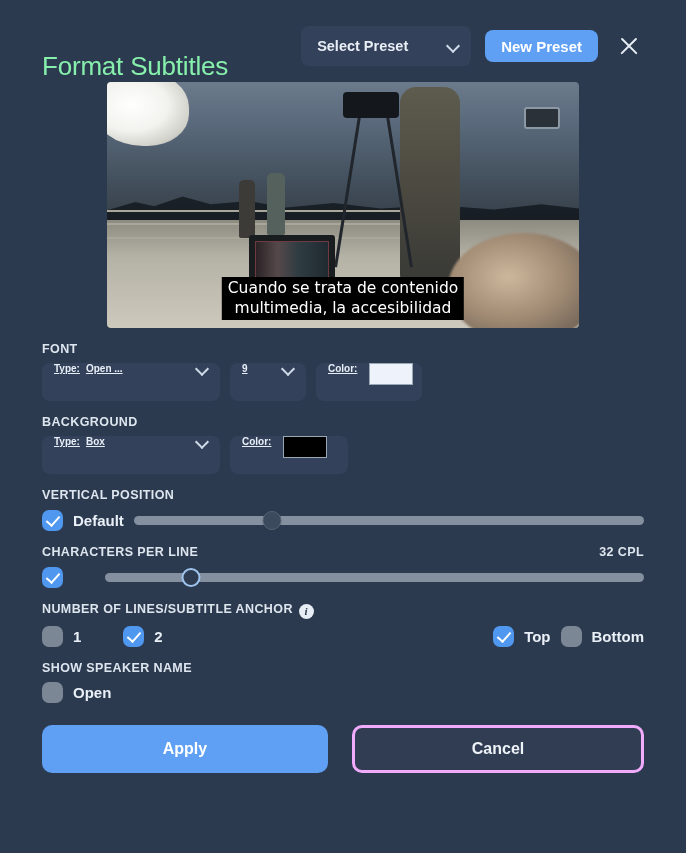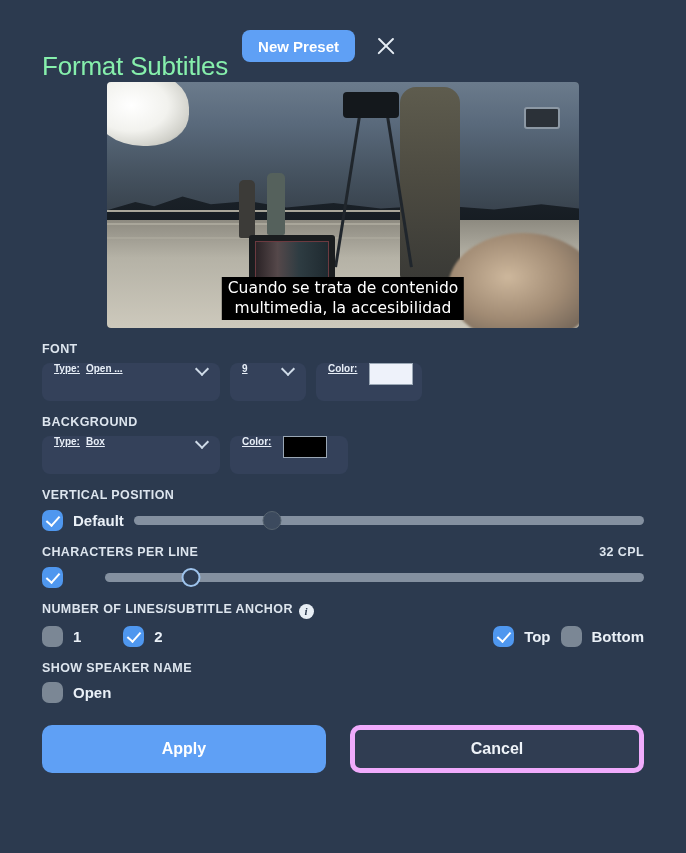--- a/index.html
+++ b/index.html
@@ -232,32 +232,36 @@
   .btn {
     height: 48px; border-radius: 10px;
     font-size: 16px; font-weight: bold;
     font-family: "Liberation Sans", sans-serif;
     cursor: pointer;
     display: flex; align-items: center; justify-content: center;
   }
   .btn-apply { flex: 1; background: #5fa0f5; color: #ffffff; border: none; }
   .btn-cancel {
     flex: 1; background: #303d52; color: #eef3f8;
-    border: 5px solid #f0abfc;
+    border: 3px solid #f0abfc;
     margin-left: 12px;
   }
 </style>
 </head>
 <body>
 
 <div class="dialog">
 
   <div class="header">
     <div class="title">Format Subtitles</div>
 
+    <div class="preset-select">
+      <span>Select Preset</span>
+      <span class="chev"></span>
+    </div>
 
     <button class="new-preset">New Preset</button>
 
     <div class="close-x"></div>
   </div>
 
   <div class="video-wrap">
     <div class="video-scene">
       <div class="sky"></div>
       <div class="skyline"></div>

